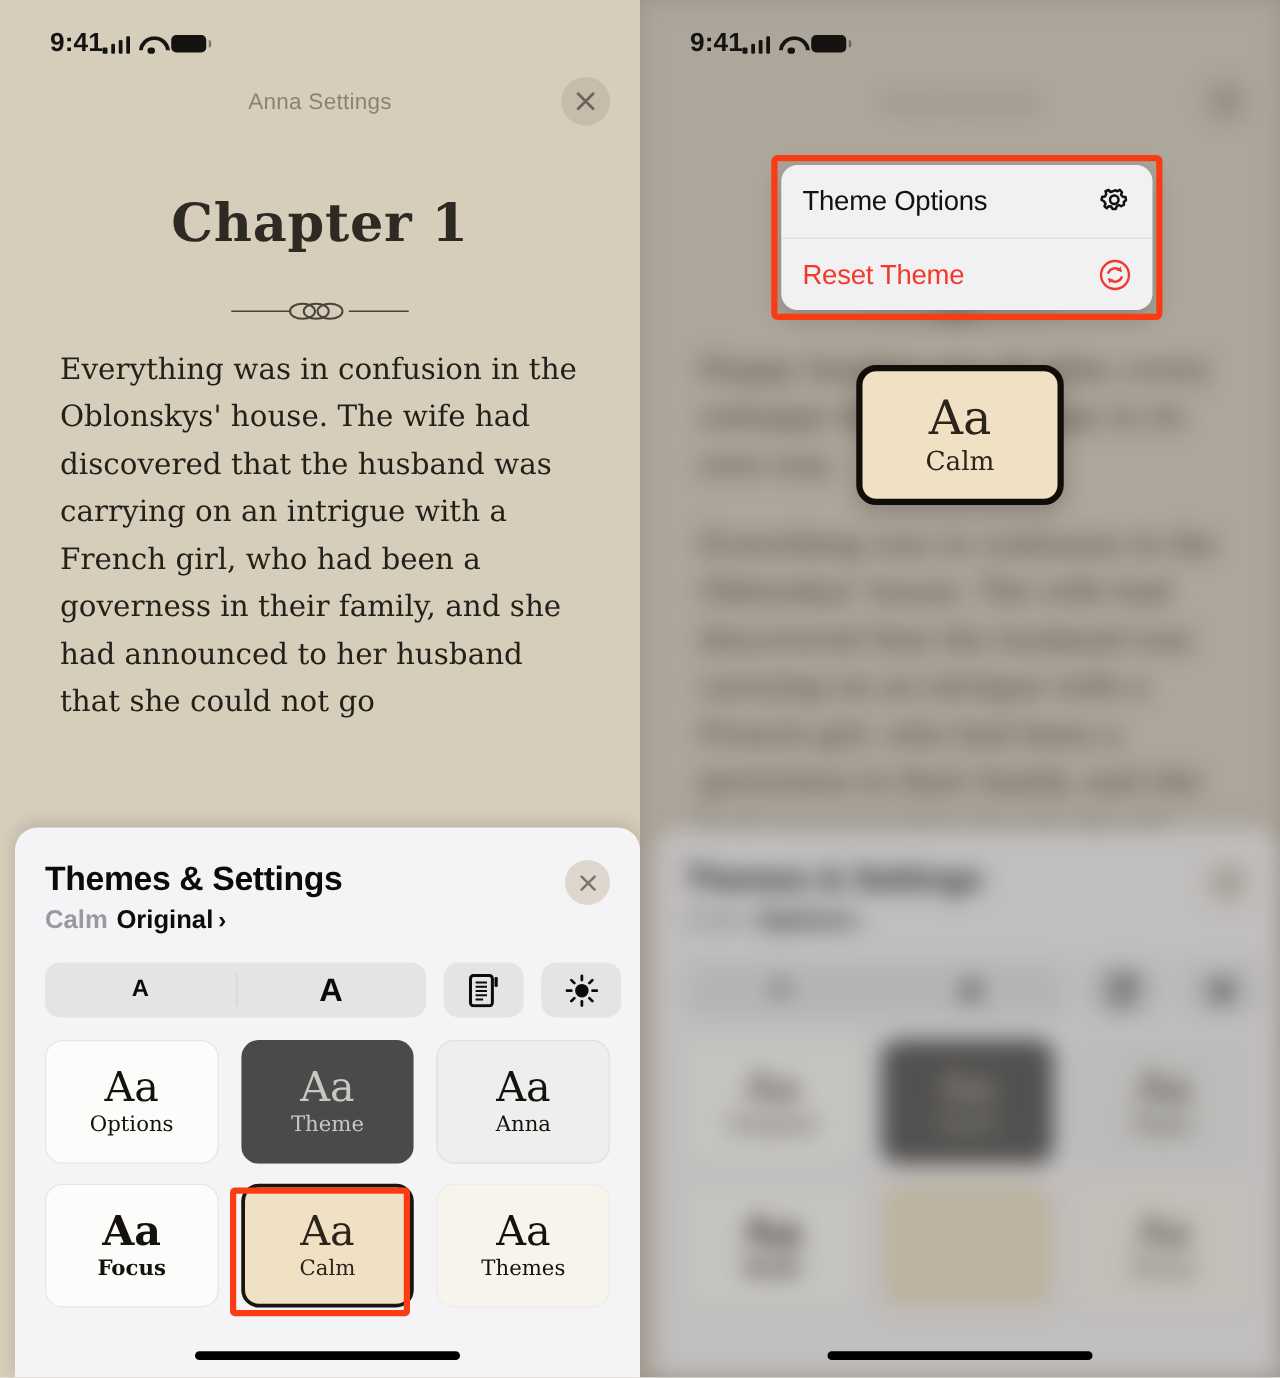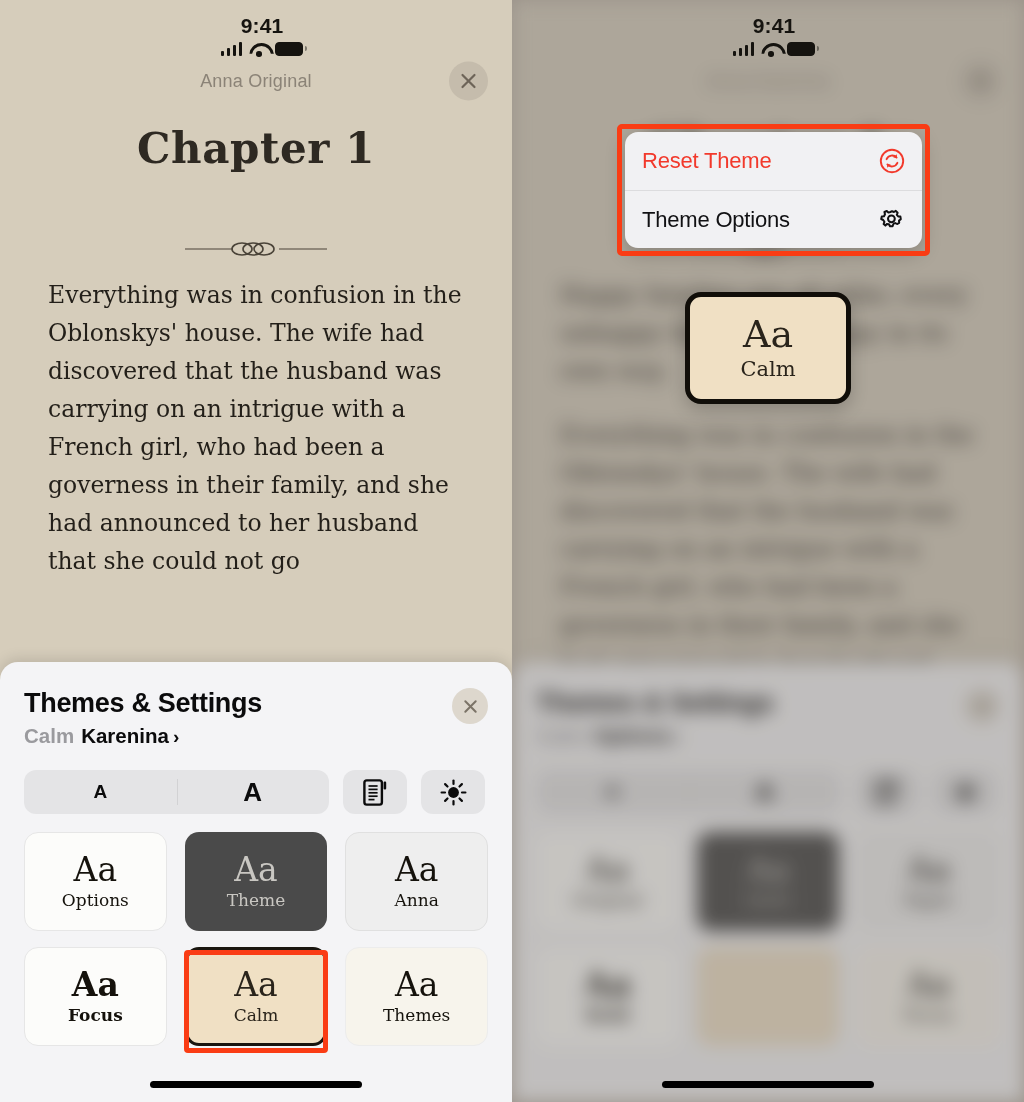--- a/index.html
+++ b/index.html
@@ -23,23 +23,22 @@
 
   
   .reader {
     position: absolute; inset: 0;
     background: #d6cdbb;
   }
 
   
   .statusbar {
     position: absolute; top: 0; left: 0; right: 0; height: 56px;
-    display: flex; align-items: center; justify-content: space-between;
+    display: flex; align-items: center; 
     padding: 14px 28px 0 40px;
-    flex-direction: column;
   }
   .status-time {
     font-size: 21px; font-weight: bold; color: #15130f;
     letter-spacing: .1px;
   }
   .status-right { display: flex; align-items: center; gap: 7px; }
   .sig { display: flex; align-items: flex-end; gap: 2.5px; height: 15px; }
   .sig i { display: block; width: 3.6px; background: #15130f; border-radius: 1px; }
   .sig i:nth-child(1){ height: 5px; }
   .sig i:nth-child(2){ height: 8px; }
@@ -76,21 +75,21 @@
   .close-btn {
     position: absolute; right: 24px; top: 50%; transform: translateY(-50%);
     width: 39px; height: 39px; border-radius: 50%;
     background: #c5bcac;
     display: flex; align-items: center; justify-content: center;
   }
   .close-btn svg { display:block; }
 
   
   .chapter-title {
-    position: absolute; top: 124px; left: 0; right: 0;
+    position: absolute; top: 154px; left: 0; right: 0;
     text-align: center;
     font-family: "DejaVu Serif", serif;
     font-weight: bold;
     font-size: 42px;
     color: #2e2922;
     letter-spacing: .6px;
   }
   .ornament {
     position: absolute; top: 238px; left: 0; right: 0;
     display: flex; align-items: center; justify-content: center;
@@ -101,21 +100,21 @@
     position: absolute; top: 276px; left: 48px; right: 40px;
     font-family: "DejaVu Serif", serif;
     font-size: 23.5px;
     line-height: 38px;
     color: #231f19;
   }
   .book-body p { margin-bottom: 26px; }
 
   
   .sheet {
-    position: absolute; left: 0; right: 0; bottom: 0; height: 440px;
+    position: absolute; left: 12px; right: 0; bottom: 0; height: 440px;
     background: #f4f4f6;
     border-radius: 18px 18px 0 0;
     box-shadow: 0 -3px 14px rgba(0,0,0,.13);
     padding: 26px 24px 0 24px;
   }
   .sheet-title {
     font-size: 27px; font-weight: bold; color: #0b0b0c;
     letter-spacing: -.3px;
   }
   .sheet-sub {
@@ -258,21 +257,21 @@
           </span>
         <span class="wifi"></span>
         <span class="batt">
           <span class="batt-body"></span>
             <span class="batt-cap"></span>
         </span>
       </div>
     </div>
 
     <div class="book-header">
-      <div class="book-title">Anna Original</div>
+      <div class="book-title">Anna Settings</div>
       <div class="close-btn">
         <svg width="19" height="19" viewBox="0 0 19 19">
           <path d="M3.5 3.5 L15.5 15.5 M15.5 3.5 L3.5 15.5" stroke="#6d6458" stroke-width="2.2" stroke-linecap="round"></path>
         </svg>
       </div>
     </div>
 
     <div class="chapter-title">Chapter 1</div>
 
     <div class="ornament">
@@ -286,21 +285,21 @@
     </div>
 
     <div class="book-body">
       <p>Everything was in confusion in the Oblonskys' house. The wife had discovered that the husband was carrying on an intrigue with a French girl, who had been a governess in their family, and she had announced to her husband that she could not go</p>
     </div>
 
     <div class="sheet">
       <div class="sheet-title">Themes &amp; Settings</div>
       <div class="sheet-sub">
         <span class="theme-name">Calm</span>
-        <span class="opt">Karenina</span>
+        <span class="opt">Original</span>
         <span class="chev">›</span>
       </div>
 
       <div class="sheet-close">
         <svg width="17" height="17" viewBox="0 0 17 17">
           <path d="M3.3 3.3 L13.7 13.7 M13.7 3.3 L3.3 13.7" stroke="#7b7367" stroke-width="2" stroke-linecap="round"></path>
         </svg>
       </div>
 
       <div class="controls">
@@ -486,37 +485,37 @@
           </span>
         <span class="wifi"></span>
         <span class="batt">
           <span class="batt-body"></span>
             <span class="batt-cap"></span>
         </span>
       </div>
     </div>
 
     <div class="ctx-menu">
+      <div class="ctx-row normal">
+        <span class="ctx-label">Theme Options</span>
+        <svg width="26" height="26" viewBox="0 0 26 26">
+          <path fill="none" stroke="#111113" stroke-width="2" d="M13 4.2 L15 5 L16.8 3.9 L18.6 5.8 L17.8 7.8 L19.2 9.4 L21.4 9.6 L21.8 12.2 L20 13.6 L20.2 15.8 L18 17 L16.2 16 L14.4 17 L13.6 19.2 L11 19.2 L10 17.2 L7.8 17 L6.4 18.6 L4.6 17 L5.4 14.8 L4.2 13 L2.2 12 L2.8 9.4 L5 9.2 L6 7.2 L5.4 5 L7.8 4 L9.4 5.6 L11.4 5 Z" stroke-linejoin="round"></path>
+          <circle cx="12.4" cy="11.8" r="3.4" fill="none" stroke="#111113" stroke-width="2"></circle>
+        </svg>
+      </div>
       <div class="ctx-row danger">
         <span class="ctx-label">Reset Theme</span>
         <svg width="26" height="26" viewBox="0 0 26 26">
           <circle cx="13" cy="13" r="11.2" fill="none" stroke="#f2392b" stroke-width="1.9"></circle>
           <path d="M7.6 11.2 A6 6 0 0 1 17.6 9.6" fill="none" stroke="#f2392b" stroke-width="1.9" stroke-linecap="round"></path>
           <path d="M18.4 14.8 A6 6 0 0 1 8.4 16.4" fill="none" stroke="#f2392b" stroke-width="1.9" stroke-linecap="round"></path>
           <path d="M17.8 6.2 L18 10 L14.2 9.6 Z" fill="#f2392b"></path>
           <path d="M8.2 19.8 L8 16 L11.8 16.4 Z" fill="#f2392b"></path>
         </svg>
       </div>
-      <div class="ctx-row normal">
-        <span class="ctx-label">Theme Options</span>
-        <svg width="26" height="26" viewBox="0 0 26 26">
-          <path fill="none" stroke="#111113" stroke-width="2" d="M13 4.2 L15 5 L16.8 3.9 L18.6 5.8 L17.8 7.8 L19.2 9.4 L21.4 9.6 L21.8 12.2 L20 13.6 L20.2 15.8 L18 17 L16.2 16 L14.4 17 L13.6 19.2 L11 19.2 L10 17.2 L7.8 17 L6.4 18.6 L4.6 17 L5.4 14.8 L4.2 13 L2.2 12 L2.8 9.4 L5 9.2 L6 7.2 L5.4 5 L7.8 4 L9.4 5.6 L11.4 5 Z" stroke-linejoin="round"></path>
-          <circle cx="12.4" cy="11.8" r="3.4" fill="none" stroke="#111113" stroke-width="2"></circle>
-        </svg>
-      </div>
     </div>
     <div class="ctx-highlight"></div>
 
     <div class="calm-float">
       <span class="aa">Aa</span>
       <span class="nm">Calm</span>
     </div>
 
     <div class="home-ind" style="bottom:14px;"></div>
   </div>

